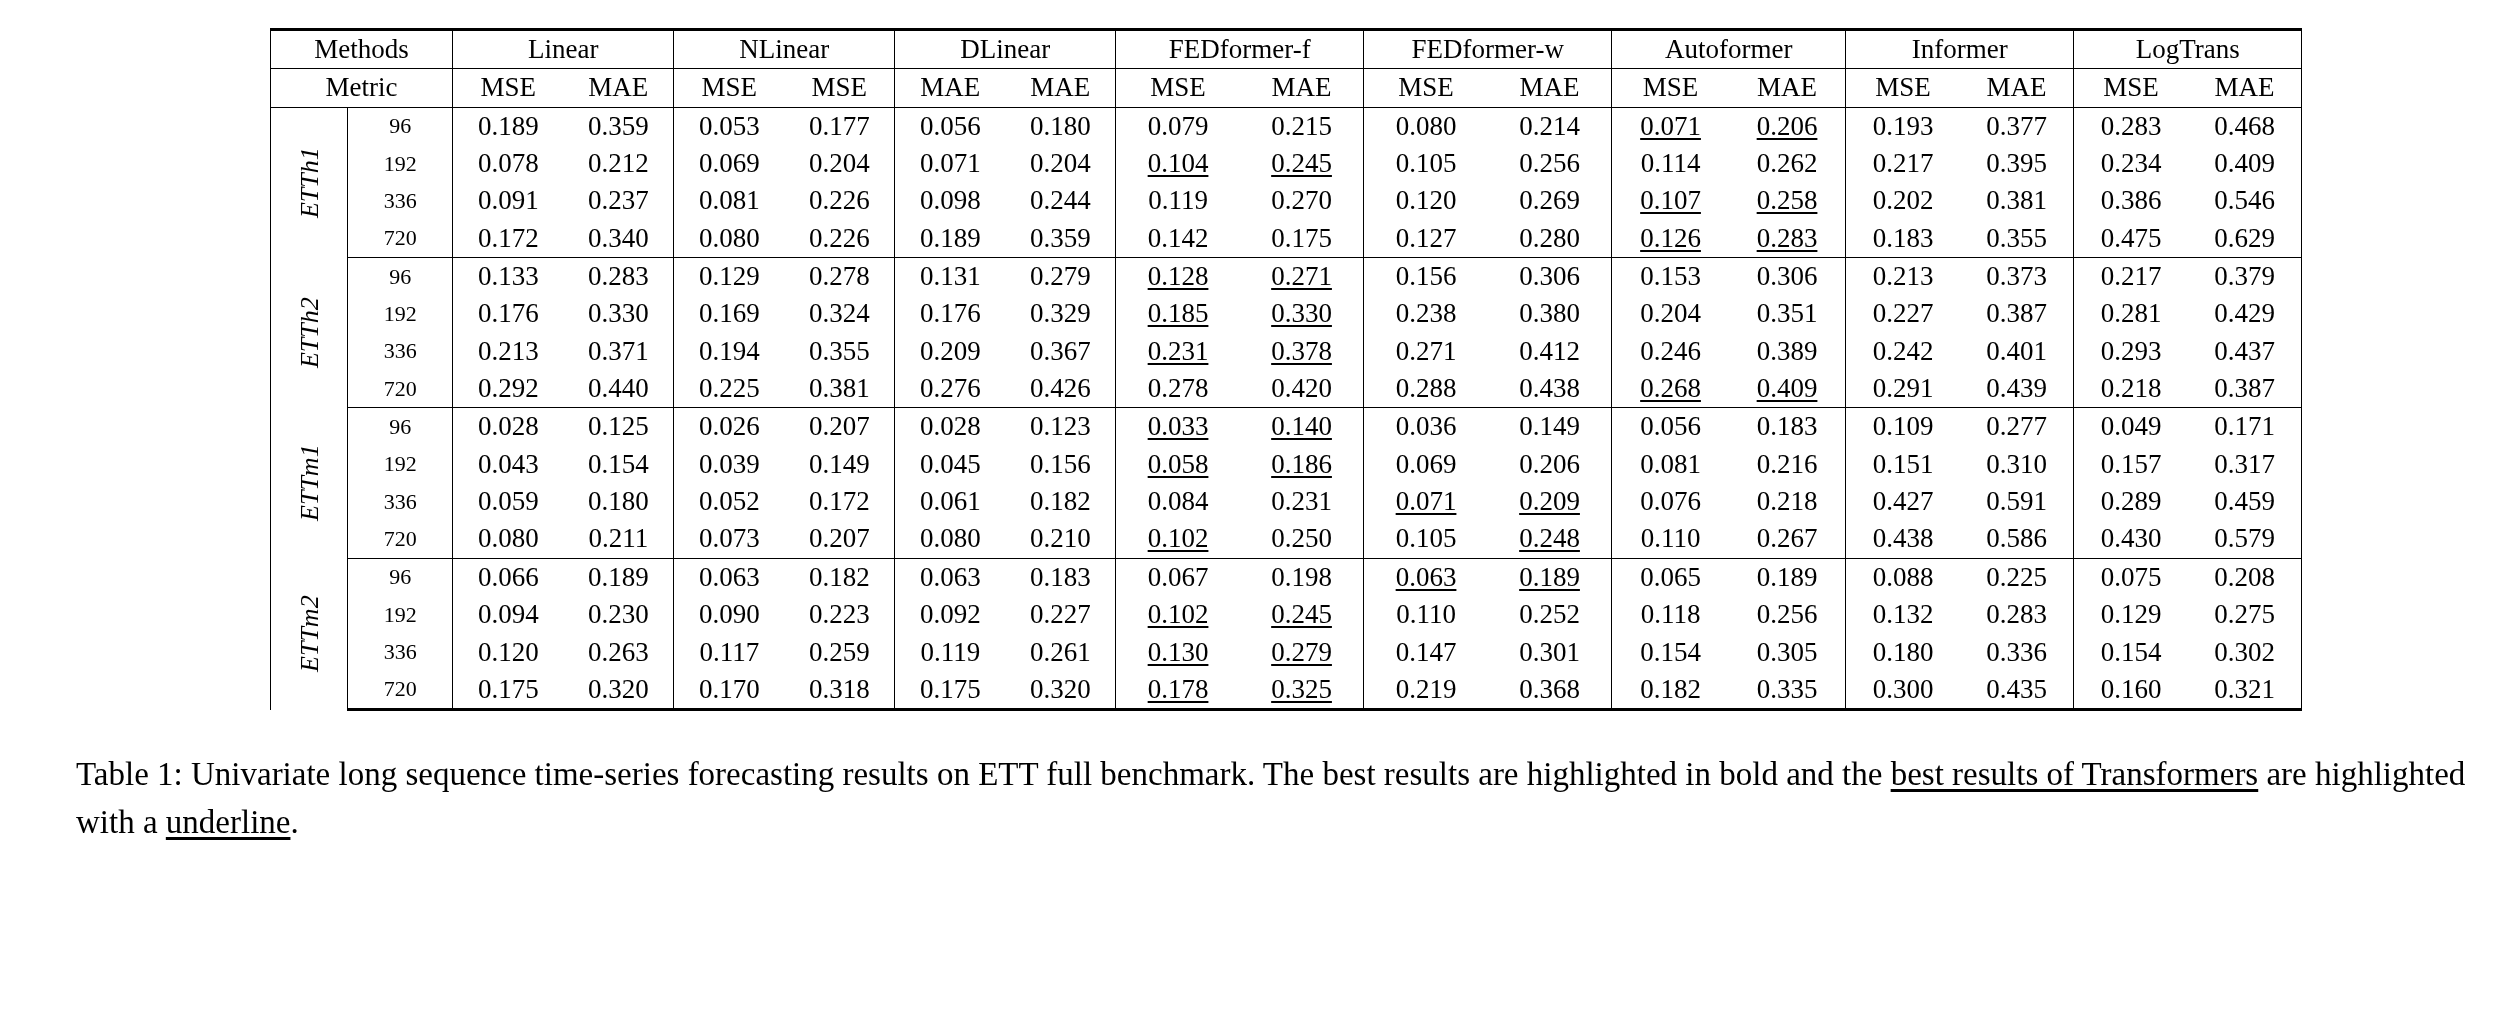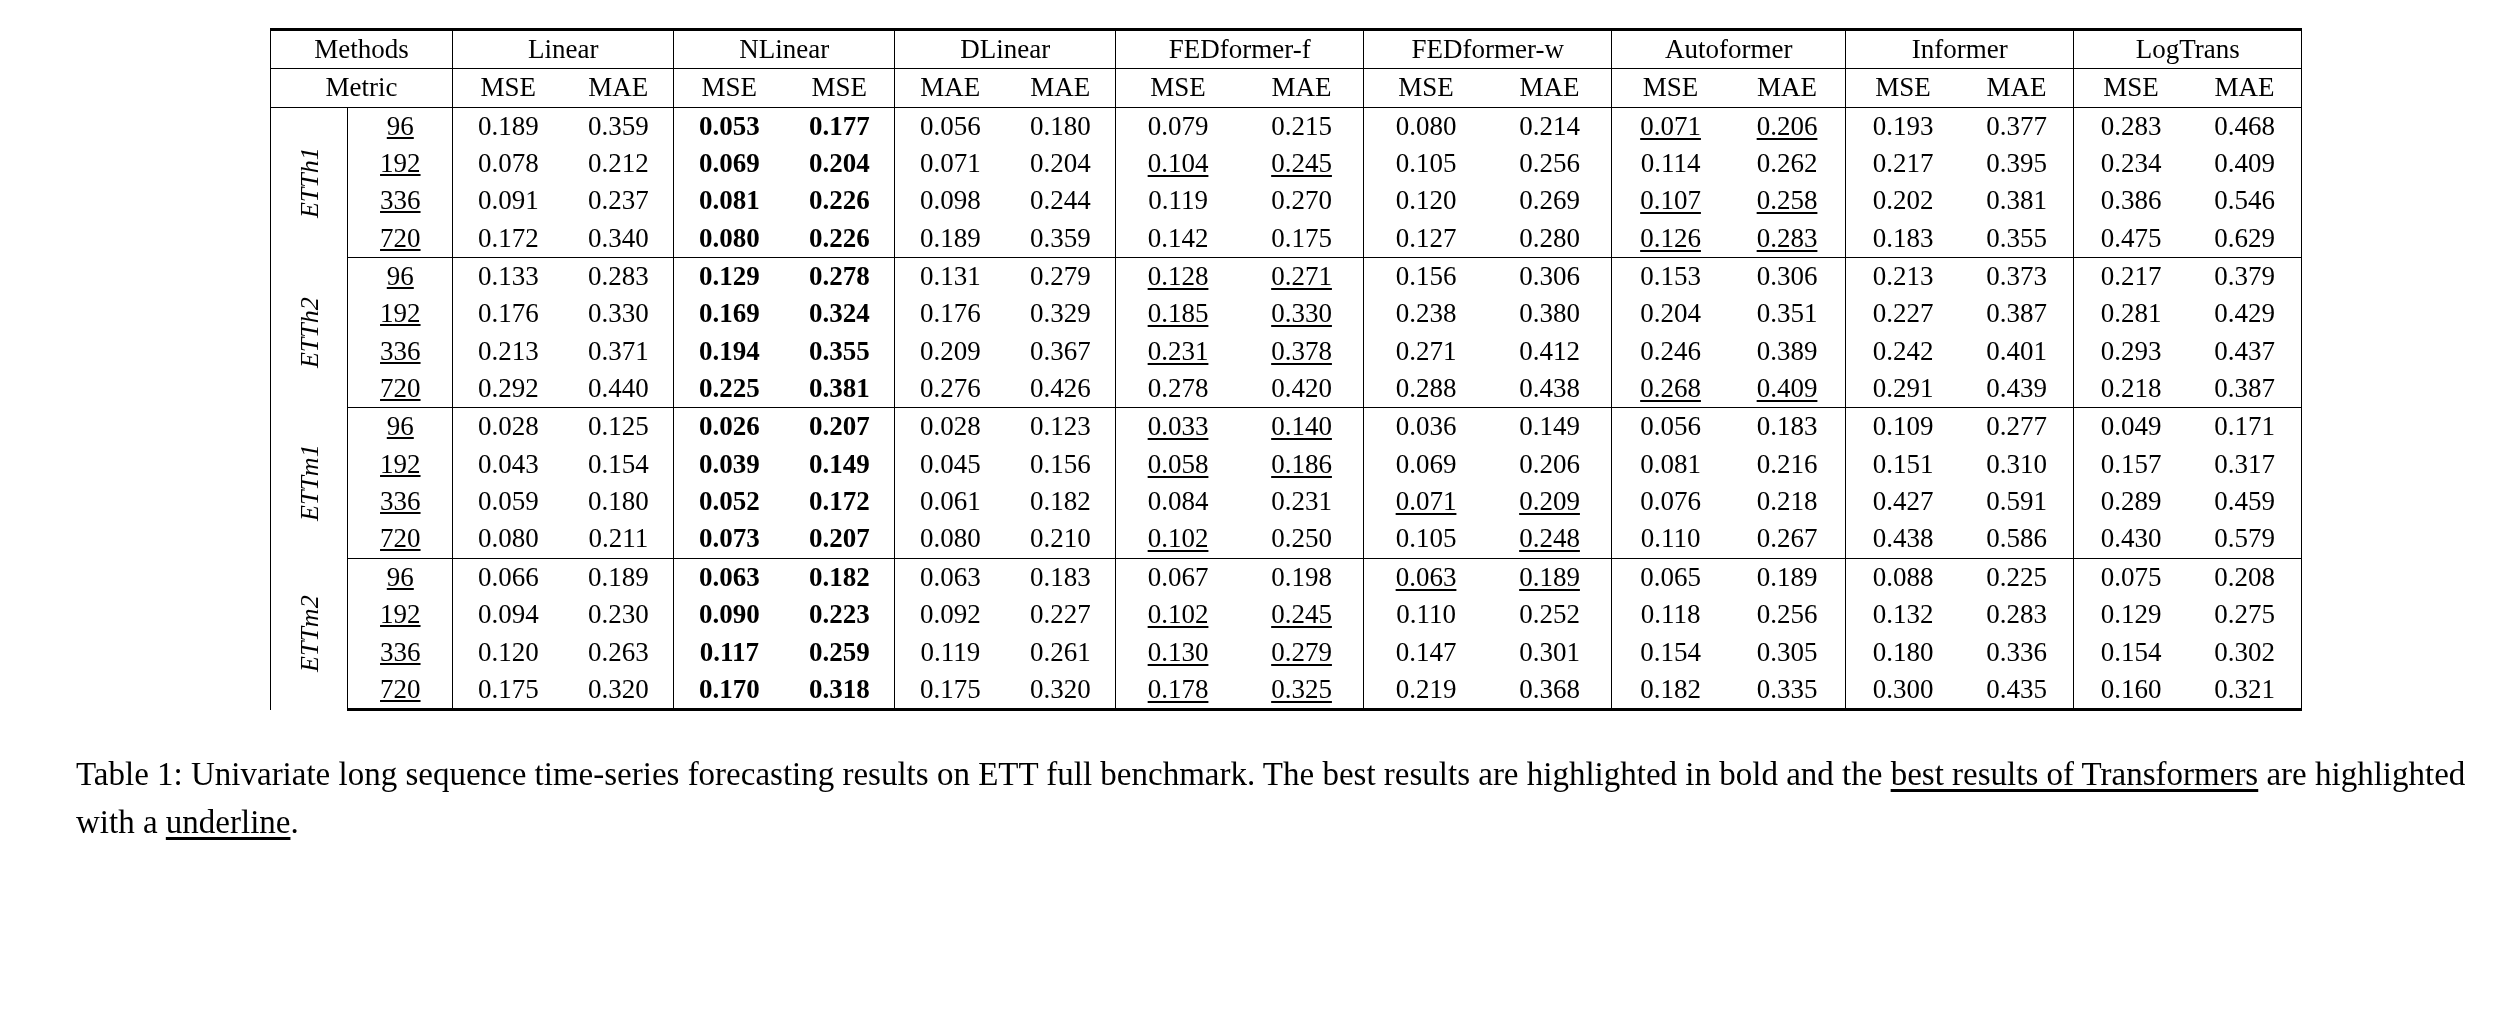--- a/index.html
+++ b/index.html
@@ -64,33 +64,32 @@
   .rotlabel span {
     display: inline-block;
     transform: rotate(-90deg);
     white-space: nowrap;
     font-style: italic;
     font-size: 26px;
   }
   td.horizon {
     border-right: 1.5px solid #000;
     width: 104px;
-    font-size: 27px;
-    text-decoration: underline;
+    font-size: 22px;
   }
   td.val {
     width: 110px;
   }
   td.val.grp-start {
     border-left: 1.5px solid #000;
   }
   td.val.grp-end {
     border-right: 1.5px solid #000;
   }
-  .b { font-weight: bold; }
+  .b { font-weight: normal; }
   .u { text-decoration: underline; text-underline-offset: 3px; }
 
   .caption {
     margin: 40px auto 0 auto;
     width: 2420px;
     font-size: 33px;
     line-height: 1.45;
     text-align: left;
   }
   .caption .b { font-weight: normal; }

